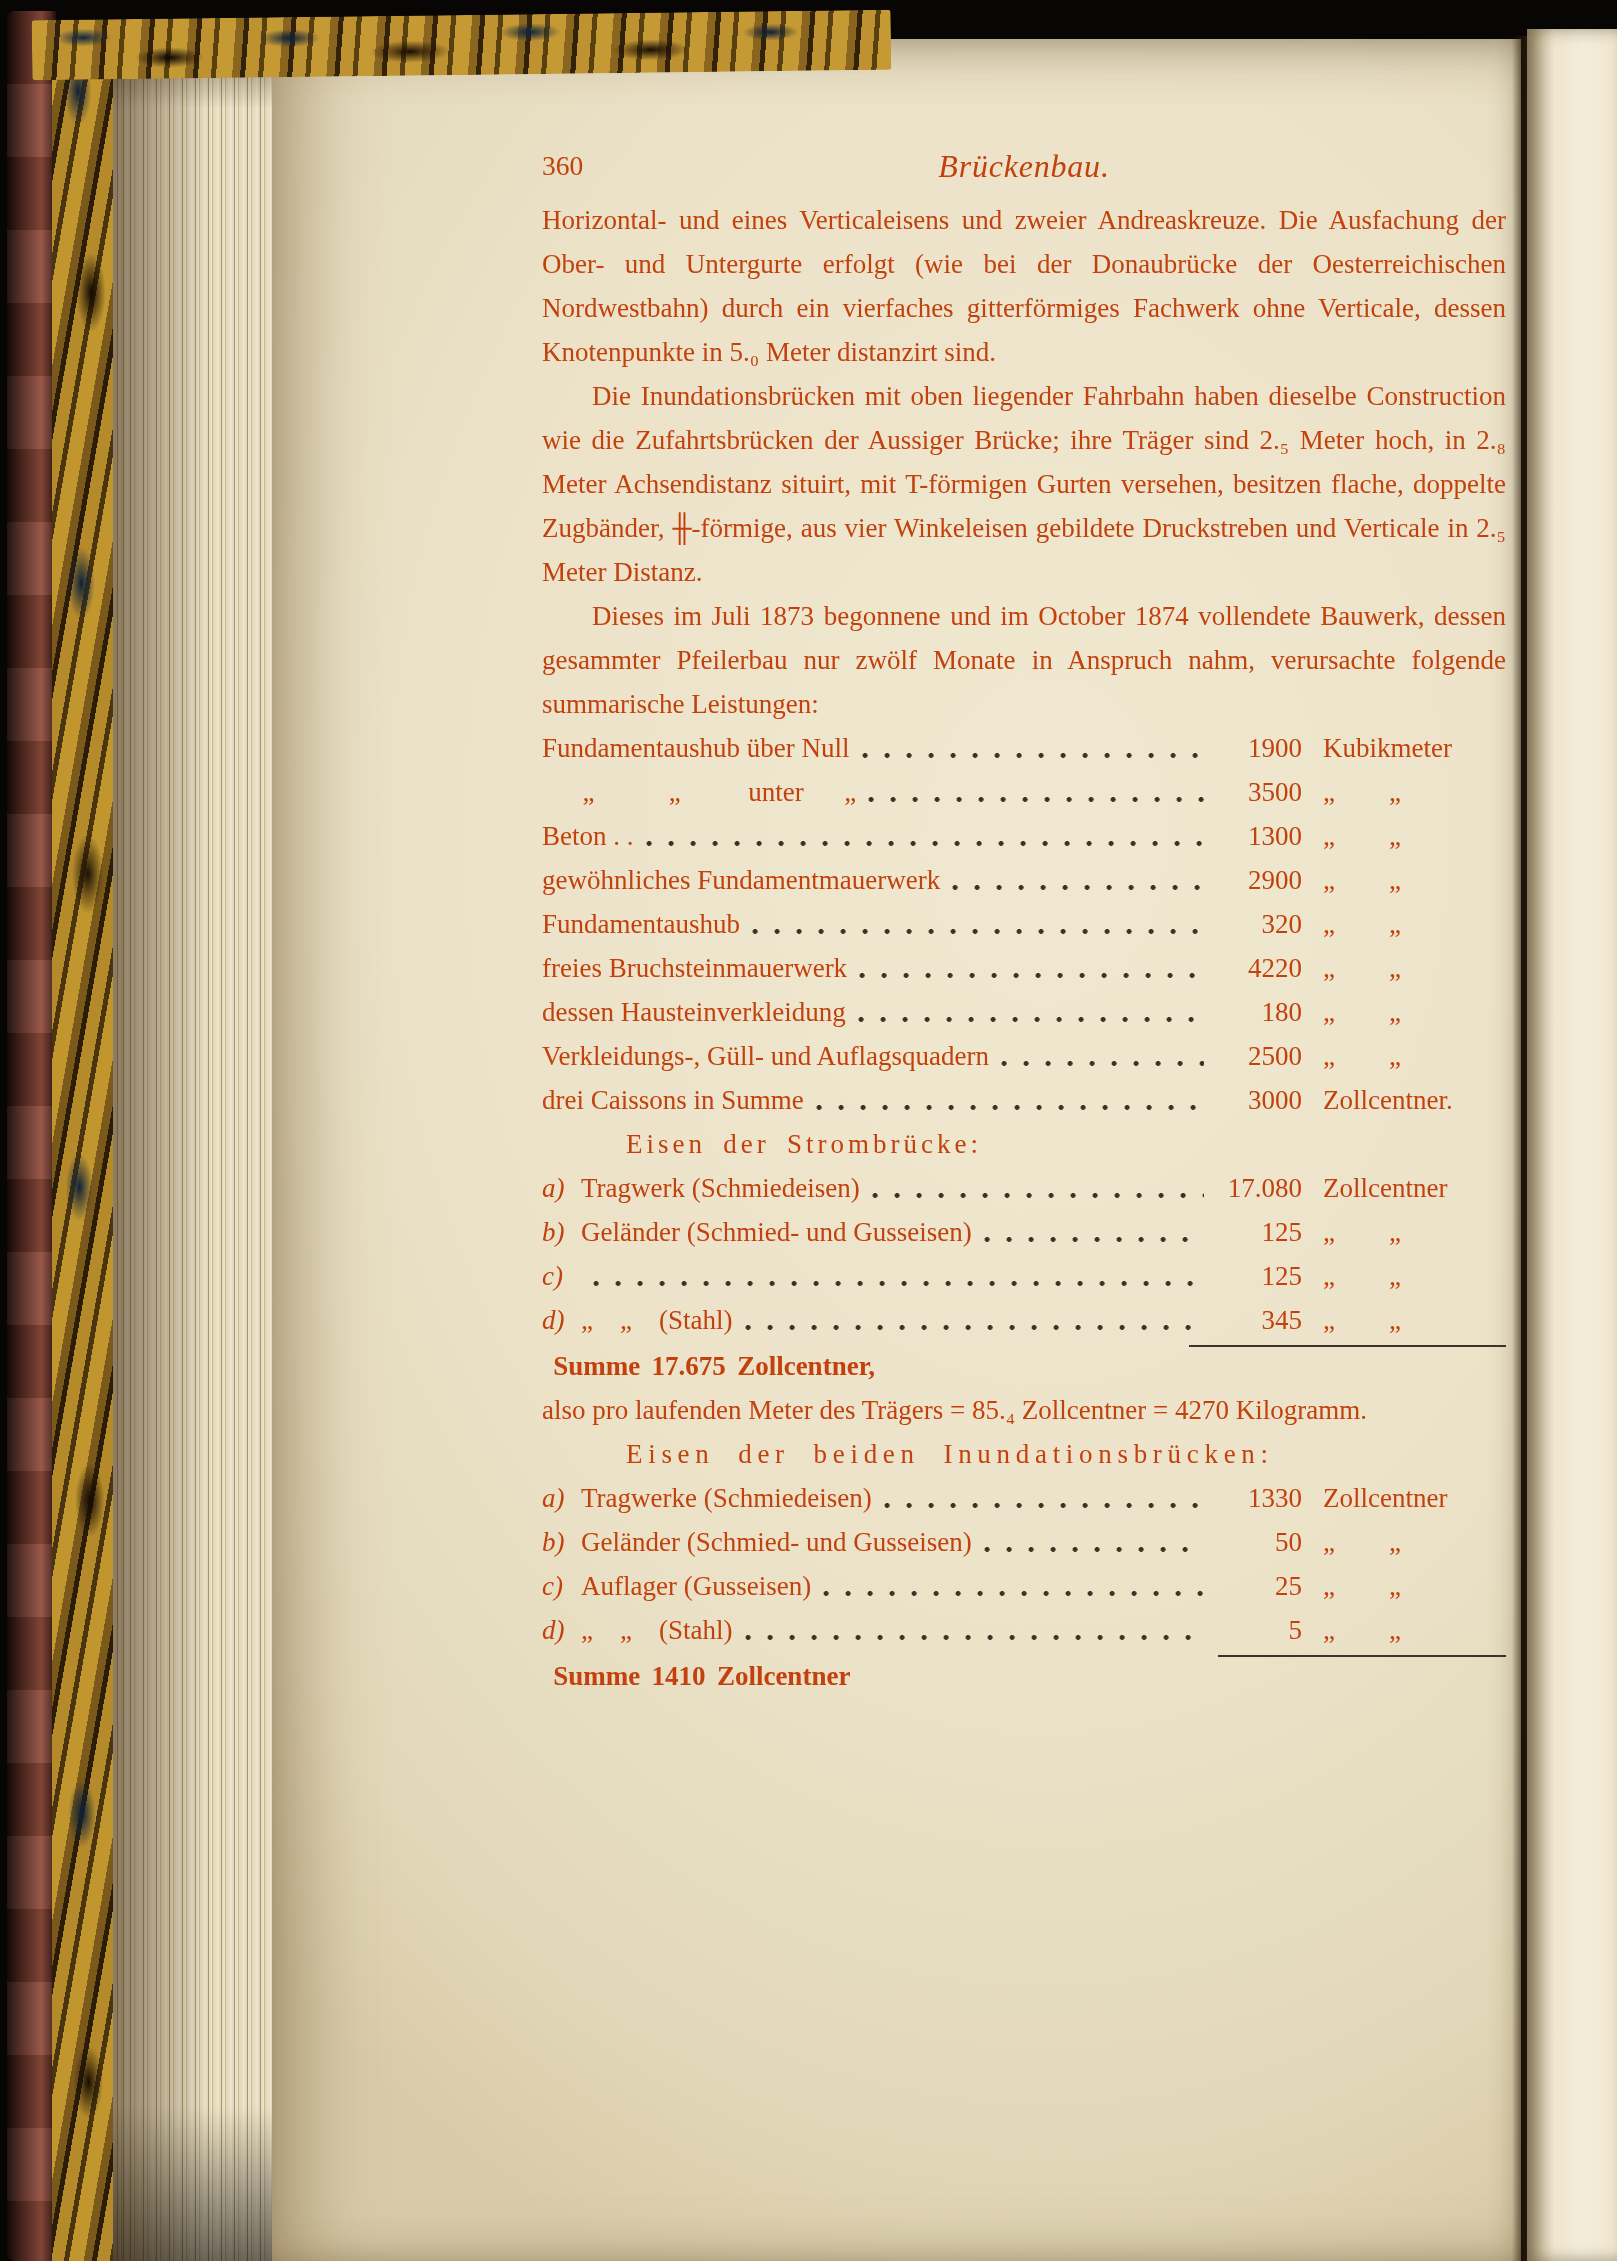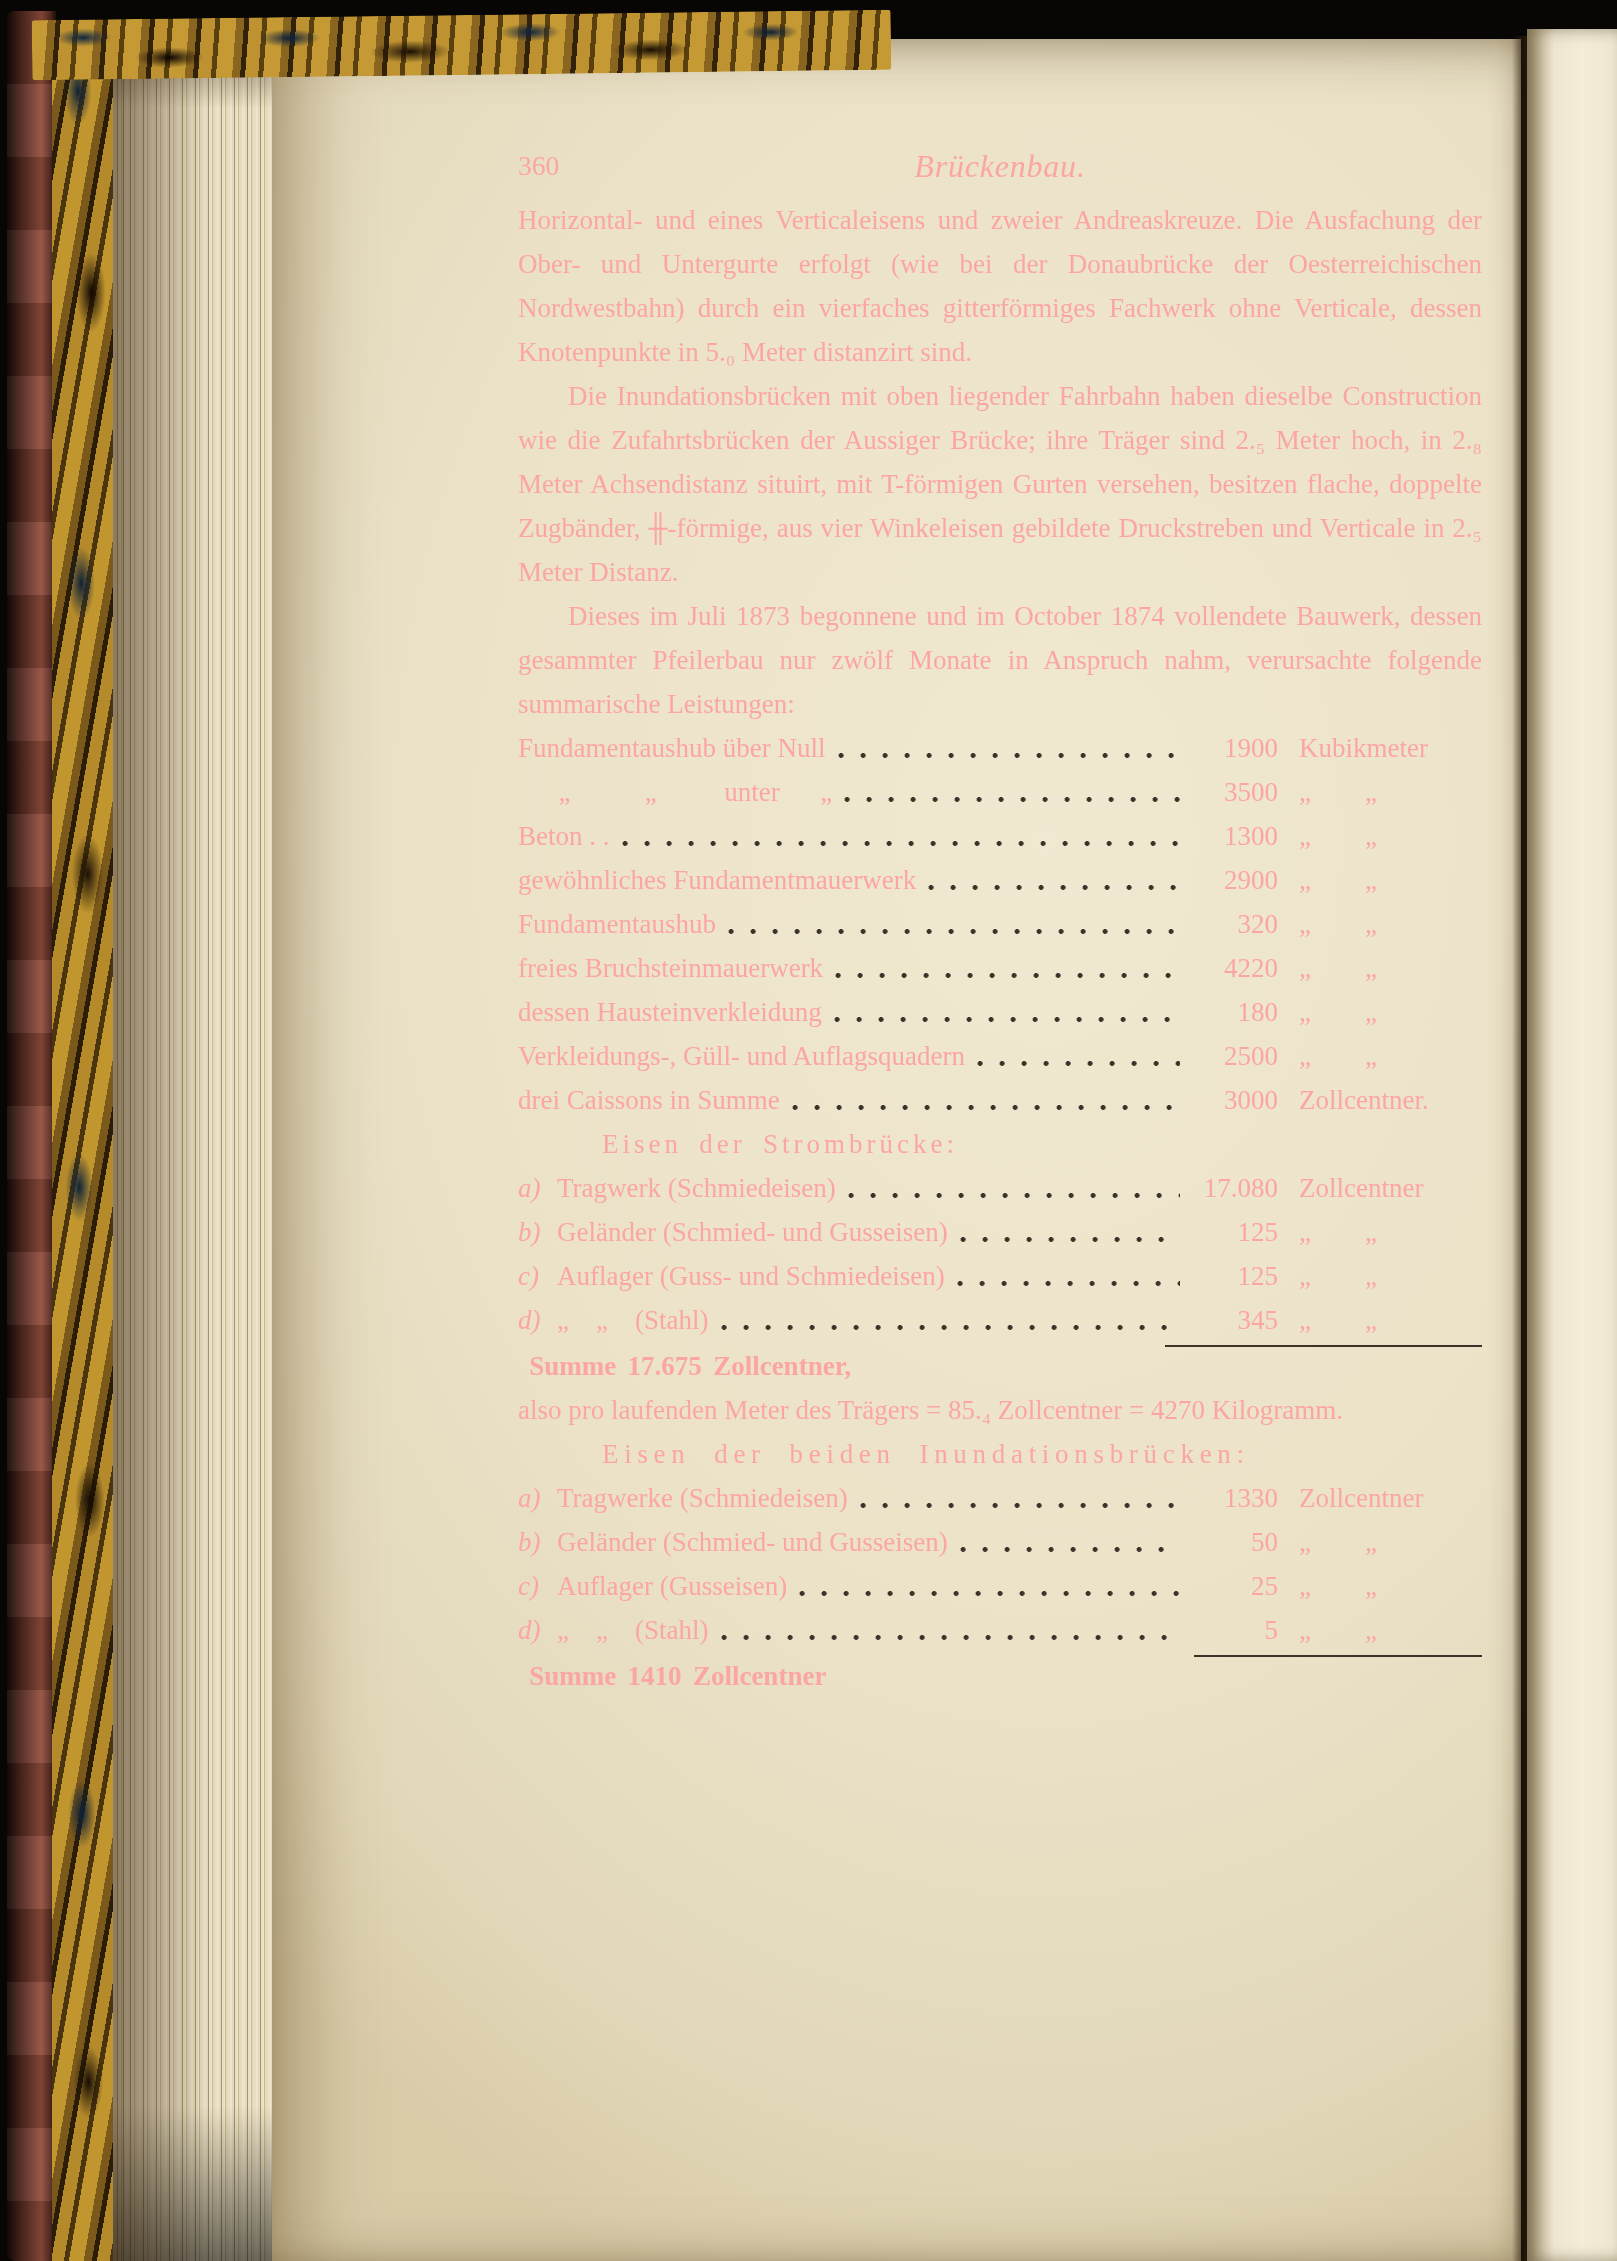--- a/index.html
+++ b/index.html
@@ -63,22 +63,22 @@
       radial-gradient(ellipse 49px 14.6px at 16% 65%, #0d0703 0%, rgba(13,7,3,0) 70%),
       radial-gradient(ellipse 44px 13px at 30% 35%, #0e2238 0%, rgba(14,34,56,0) 70%),
       radial-gradient(ellipse 57px 16px at 44% 60%, #1a0f04 0%, rgba(26,15,4,0) 70%),
       radial-gradient(ellipse 44px 13px at 58% 30%, #11253c 0%, rgba(17,37,60,0) 70%),
       radial-gradient(ellipse 53px 14.6px at 72% 62%, #170d03 0%, rgba(23,13,3,0) 72%),
       radial-gradient(ellipse 40px 12px at 86% 35%, #0f2036 0%, rgba(15,32,54,0) 70%),
       repeating-linear-gradient(95deg,#c59a34 0 16px,#8a651f 16px 24px,#33220a 24px 29px,#bf9231 29px 42px,#58400f 42px 47px);
   }
   
   .text-block{
-    position:absolute;left:518px;top:144px;width:964px;z-index:8;
-    color:#fca5a5;font-size:27px;line-height:44px;
+    position:absolute;left:542px;top:144px;width:964px;z-index:8;
+    color:#c2410c;font-size:27px;line-height:44px;
   }
   .header-row{position:relative;height:44px;margin-bottom:9.7px;}
   .page-number{position:absolute;left:0;top:0;font-size:27.5px;}
   .running-header{position:absolute;left:0;right:0;text-align:center;font-style:italic;font-size:32px;letter-spacing:0.8px;}
   .par{margin:0;text-align:justify;}
   .indent{text-indent:50px;}
   .row{display:flex;}
   .prefix{flex:0 0 39px;font-style:italic;}
   .label{white-space:pre;}
   .leader{
@@ -198,21 +198,20 @@
         <div class="row">
           <span class="prefix">b)</span>
           <span class="label">Geländer (Schmied- und Gusseisen)</span>
           <span class="leader"></span>
           <span class="value">125</span>
           <span class="unit">„        „</span>
         </div>
 
         <div class="row">
           <span class="prefix">c)</span>
-          <span class="label">Auflager (Guss- und Schmiedeisen)</span>
           <span class="leader"></span>
           <span class="value">125</span>
           <span class="unit">„        „</span>
         </div>
 
         <div class="row">
           <span class="prefix">d)</span>
           <span class="label">„    „    (Stahl)</span>
           <span class="leader"></span>
           <span class="value">345</span>

